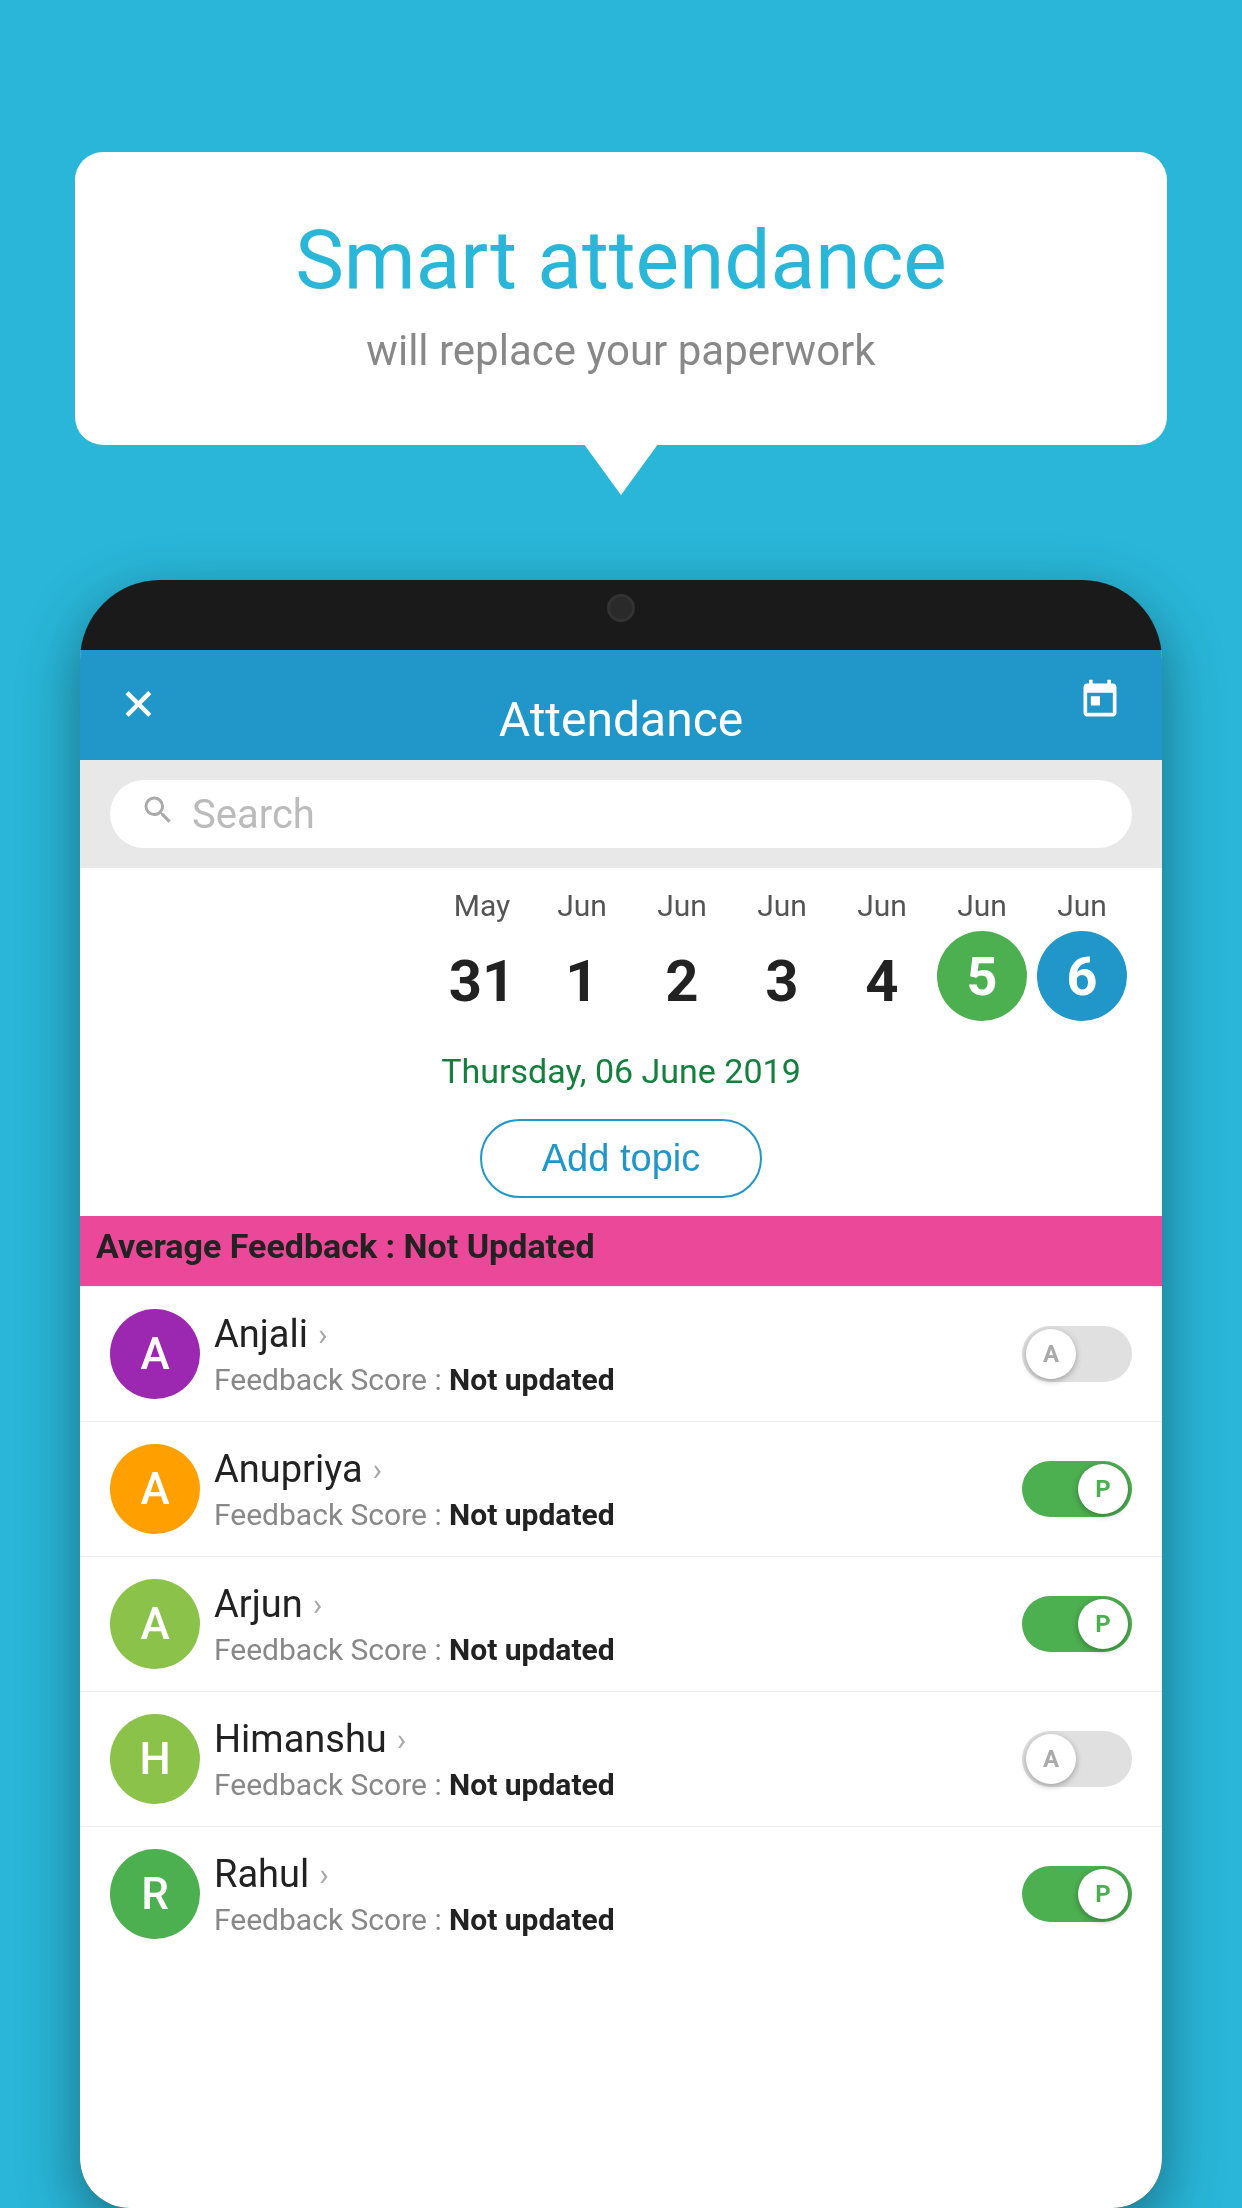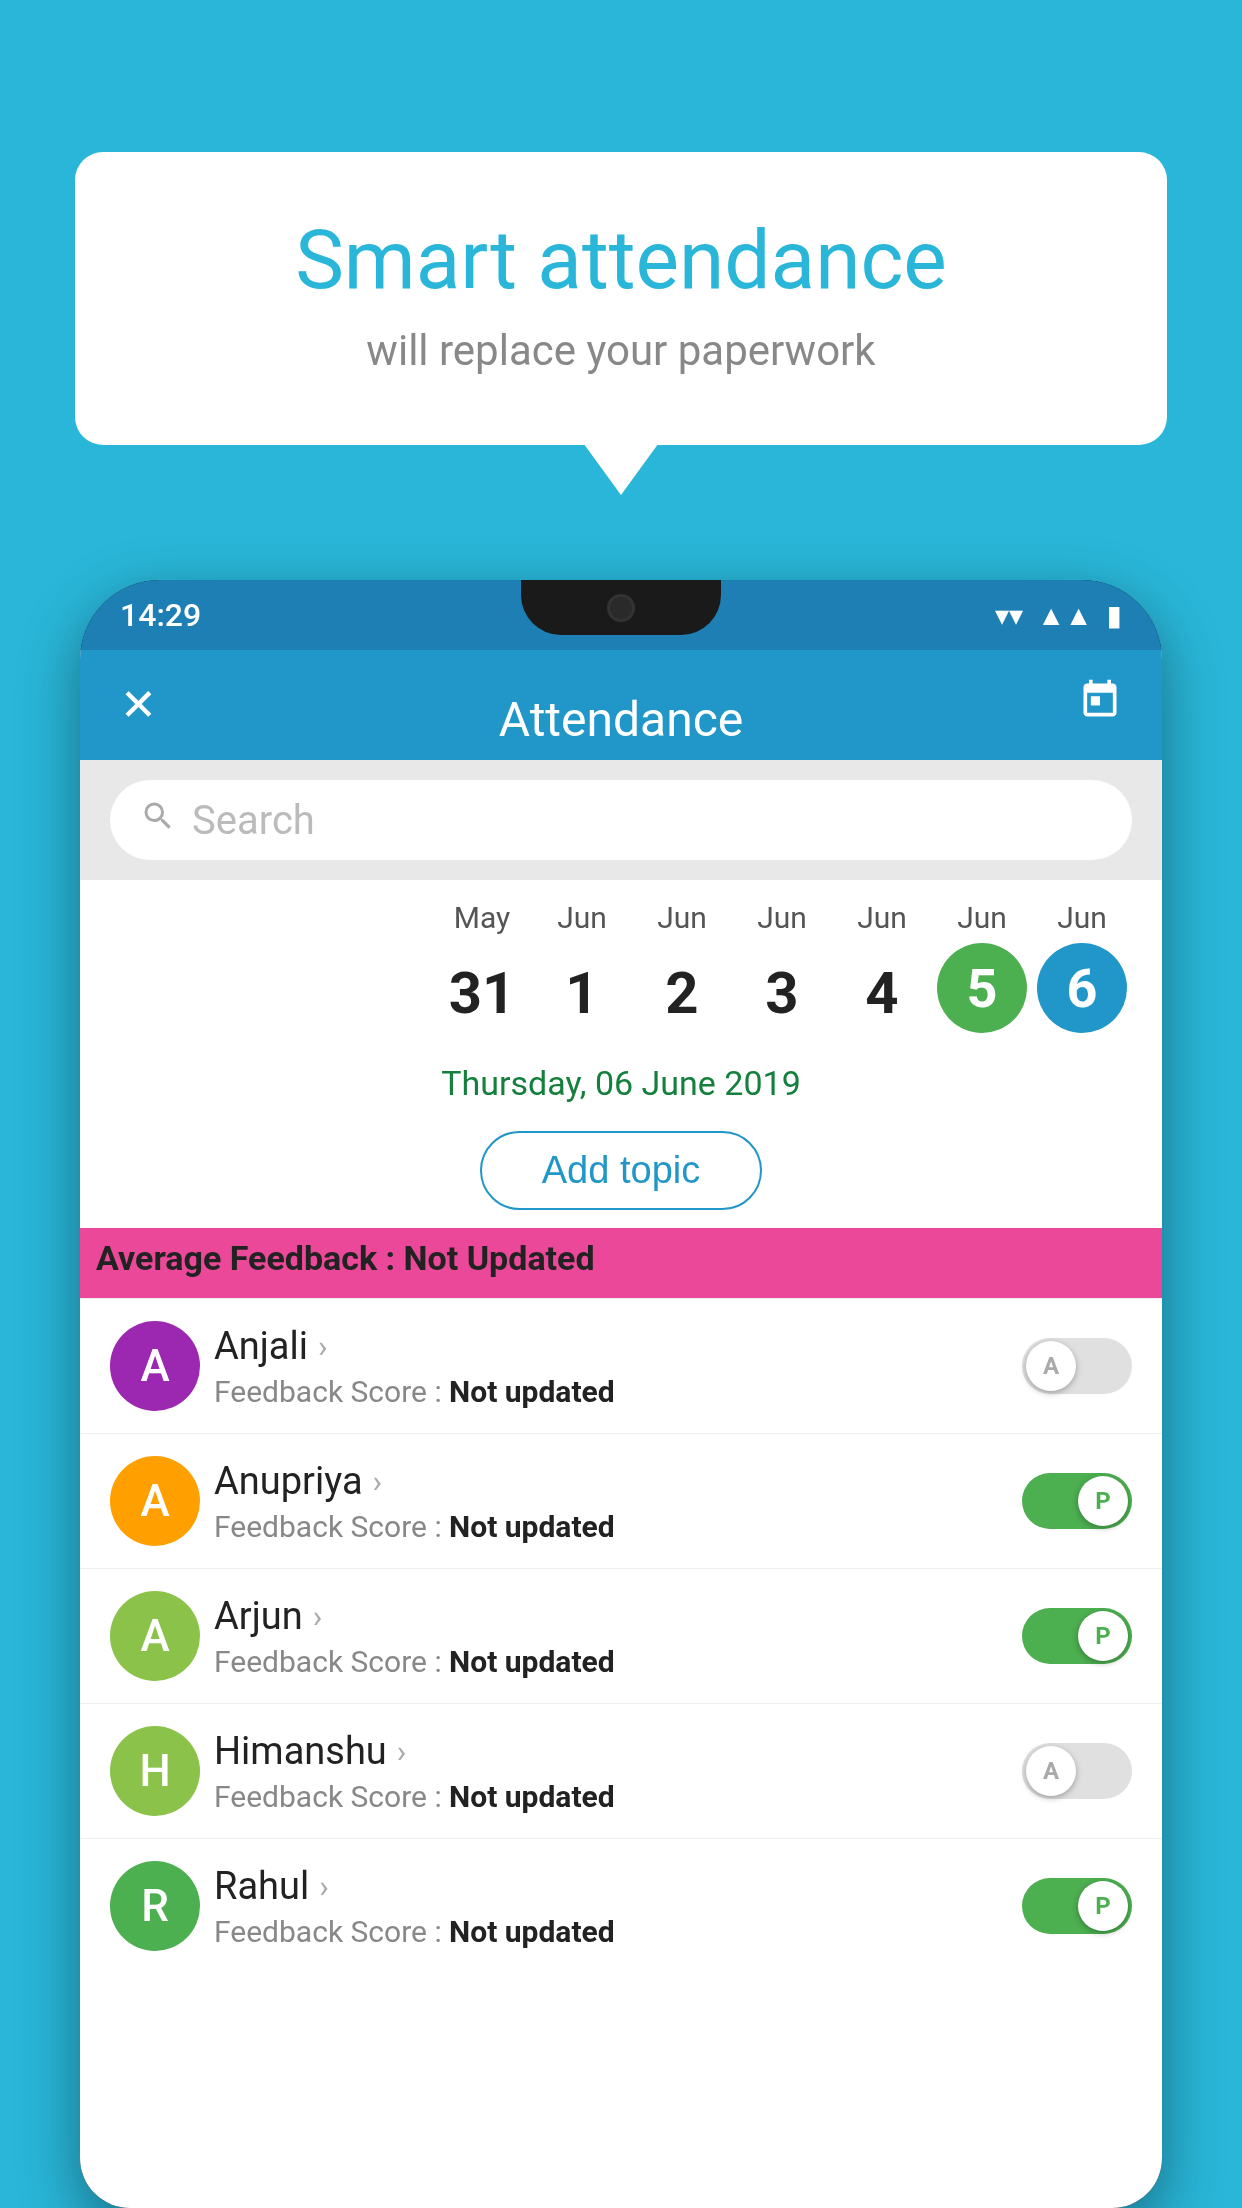--- a/index.html
+++ b/index.html
@@ -166,21 +166,21 @@
     }
 
     
     .search-container {
       padding: 20px 30px;
       background: #e8e8e8;
     }
     .search-bar {
       background: white;
       border-radius: 40px;
-      height: 80px;
+      height: 68px;
       display: flex;
       align-items: center;
       padding: 0 30px;
       gap: 16px;
     }
     .search-icon-el {
       color: #aaa;
       font-size: 38px;
     }
     .search-input-text {
@@ -418,28 +418,20 @@
 
   <div class="phone-side-btn-right"></div>
   <div class="phone-side-btn-left-1"></div>
   <div class="phone-side-btn-left-2"></div>
   <div class="phone-side-btn-left-3"></div>
 
   <div class="phone-notch">
     <div class="phone-notch-camera"></div>
   </div>
 
-  <div class="status-bar">
-    <span class="status-time">14:29</span>
-    <div class="status-icons">
-      <span class="wifi-icon">▾▾</span>
-      <span class="signal-icon">▲▲</span>
-      <span class="battery-icon">▮</span>
-    </div>
-  </div>
 
   <div class="app-screen">
 
     <div class="app-header">
       <span class="header-close">✕</span>
       <span class="header-title">Attendance</span>
       <span class="header-calendar">
         <svg width="44" height="44" viewBox="0 0 24 24" fill="white">
           <path d="M19 3h-1V1h-2v2H8V1H6v2H5c-1.1 0-2 .9-2 2v14c0 1.1.9 2 2 2h14c1.1 0 2-.9 2-2V5c0-1.1-.9-2-2-2zm0 16H5V8h14v11zM7 10h5v5H7z"></path>
         </svg>

